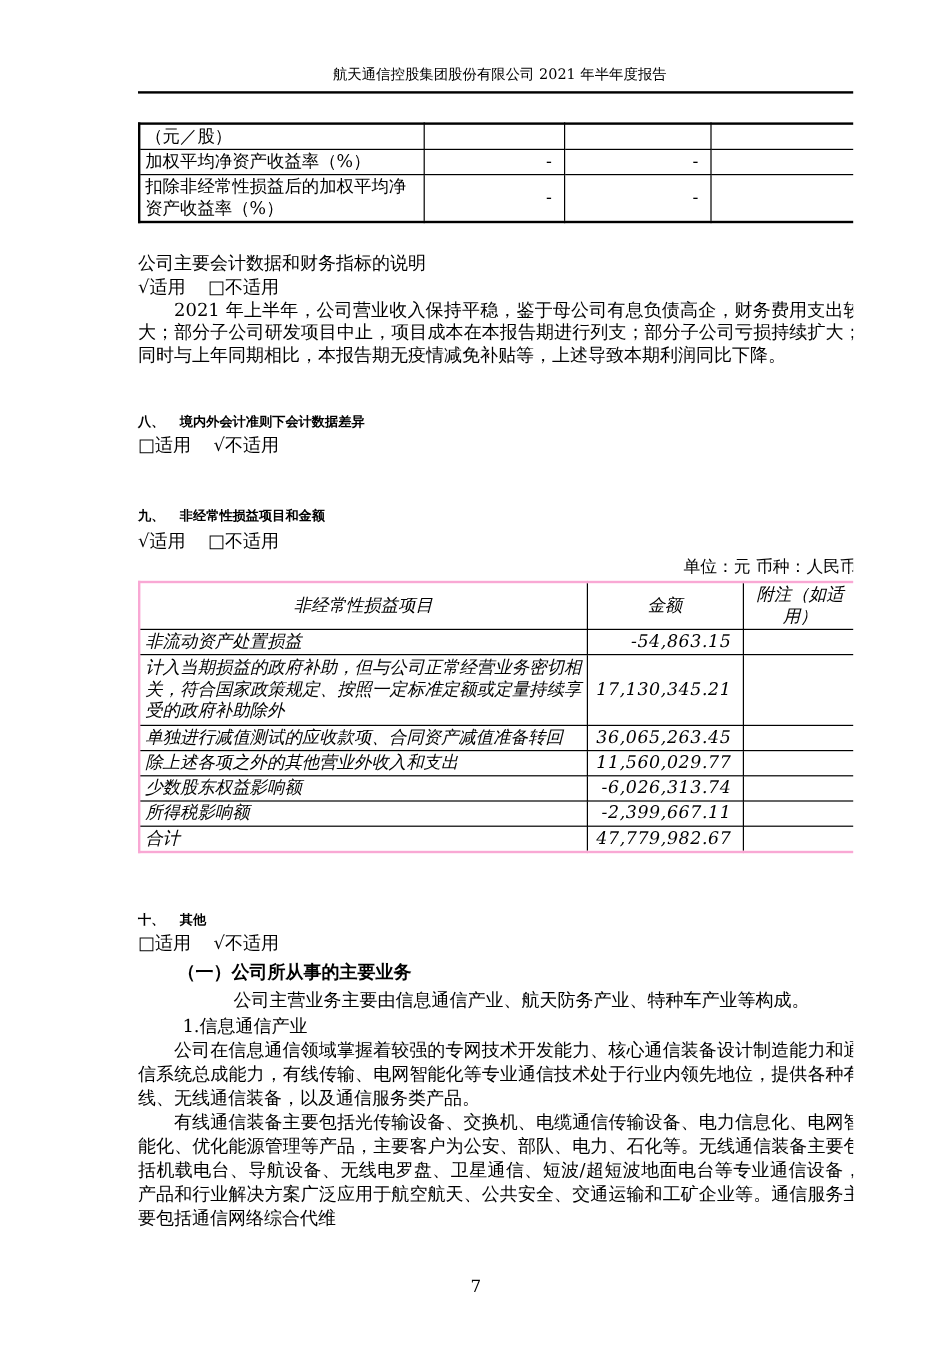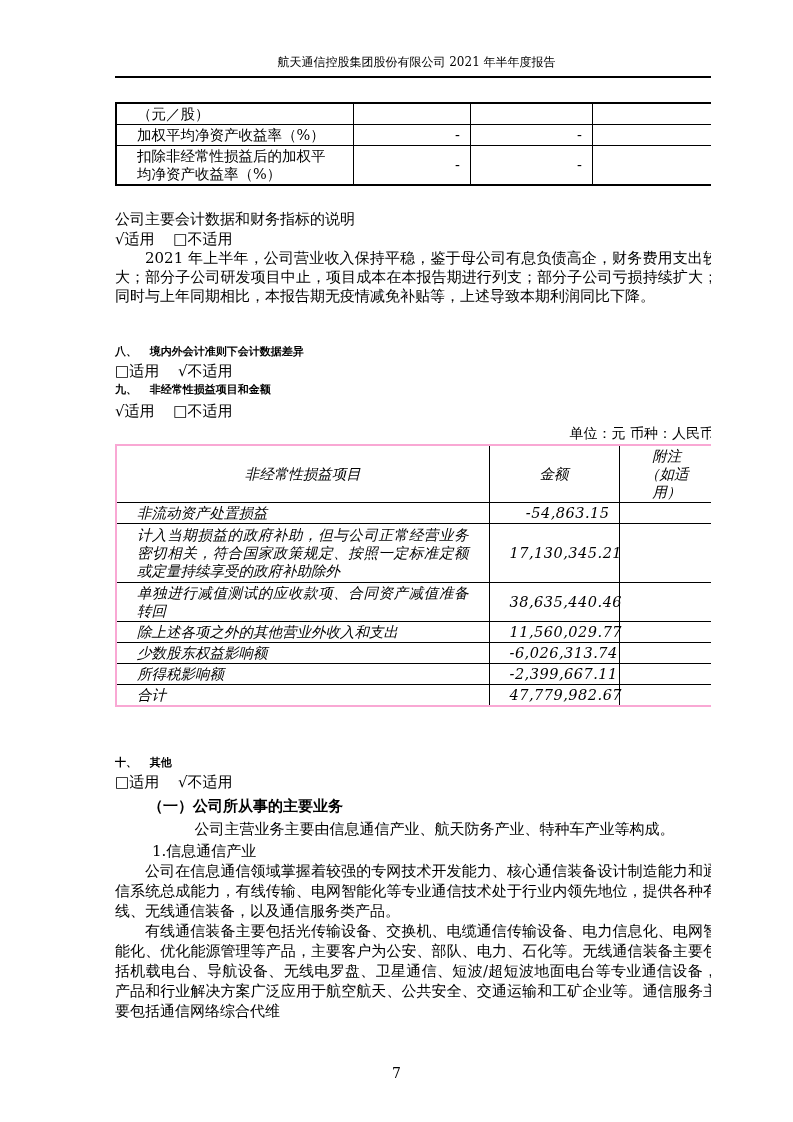--- a/index.html
+++ b/index.html
@@ -14,21 +14,21 @@
   
   .doc-header {
     margin-top: 54px; text-align: center; font-size: 12px;
     padding-bottom: 6px; border-bottom: 2px solid #000; line-height: 16px;
   }
 
   
   table { border-collapse: collapse; table-layout: fixed; font-size: 14.5px; }
   table.t1 { margin-top: 24px; width: 602px; border: 2px solid #000; }
   table.t2 { margin-top: 2px; width: 599px; border: 2px solid #f9a8d4; font-style: italic; }
-  td, th { border: 1px solid #000; padding: 1px 20px; line-height: 18px; vertical-align: middle; font-weight: normal; }
+  td, th { border: 1px solid #000; padding: 1px 4px; line-height: 18px; vertical-align: middle; font-weight: normal; }
   td.lbl { text-align: left; }
   td.item { text-align: left; text-align: justify; }
   td.num { text-align: right; padding-right: 9px; letter-spacing: 0.5px; }
   th.hc { text-align: center; }
   tr.r20 td { height: 18px; }
   tr.r34 td { height: 34px; }
   tr.r58 td { height: 56px; }
 
   
   .block1 { margin-top: 23px; }
@@ -37,21 +37,21 @@
   .check-line .opt2 { margin-left: 14px; }
   .para { line-height: 19px; text-align: justify; text-indent: 2em; }
   .para20 { line-height: 20px; text-align: justify; text-indent: 2em; }
 
   .sec-h {
     font-family: "DejaVu Sans", "Liberation Sans", sans-serif;
     font-weight: bold; font-size: 11px; line-height: 18px;
   }
   .sec-h .sec-num { margin-right: 9px; }
   .h8 { margin-top: 37px; }
-  .h9 { }
+  .h9 { margin-top: 40px; }
   .h10 { margin-top: 47px; }
   .cl9 { margin-top: 2px; }
 
   .unit-note { margin-top: 3px; text-align: right; font-size: 14px; line-height: 18px; padding-right: 4px; }
 
   .chapter-title {
     margin-top: 25px; text-align: center;
     font-family: "DejaVu Sans", "Liberation Sans", sans-serif;
     font-weight: bold; font-size: 19px; line-height: 26px;
   }
@@ -157,21 +157,21 @@
         <td class="num">-54,863.15</td>
         <td></td>
       </tr>
       <tr class="r58">
         <td class="item">计入当期损益的政府补助，但与公司正常经营业务密切相关，符合国家政策规定、按照一定标准定额或定量持续享受的政府补助除外</td>
         <td class="num">17,130,345.21</td>
         <td></td>
       </tr>
       <tr class="r20">
         <td class="item">单独进行减值测试的应收款项、合同资产减值准备转回</td>
-        <td class="num">38,635,440.46</td>
+        <td class="num">36,065,263.45</td>
         <td></td>
       </tr>
       <tr class="r20">
         <td class="item">除上述各项之外的其他营业外收入和支出</td>
         <td class="num">11,560,029.77</td>
         <td></td>
       </tr>
       <tr class="r20">
         <td class="item">少数股东权益影响额</td>
         <td class="num">-6,026,313.74</td>

